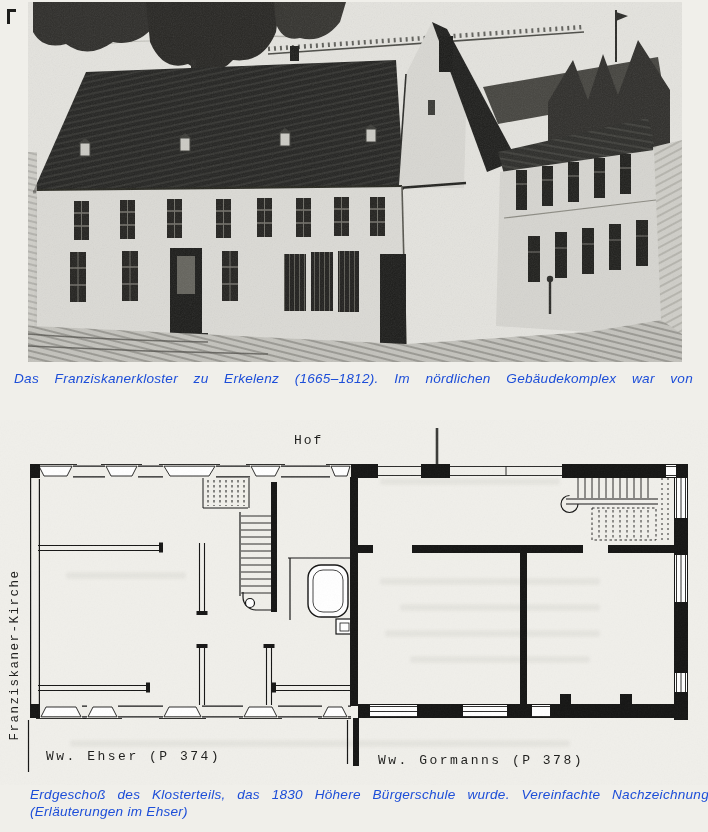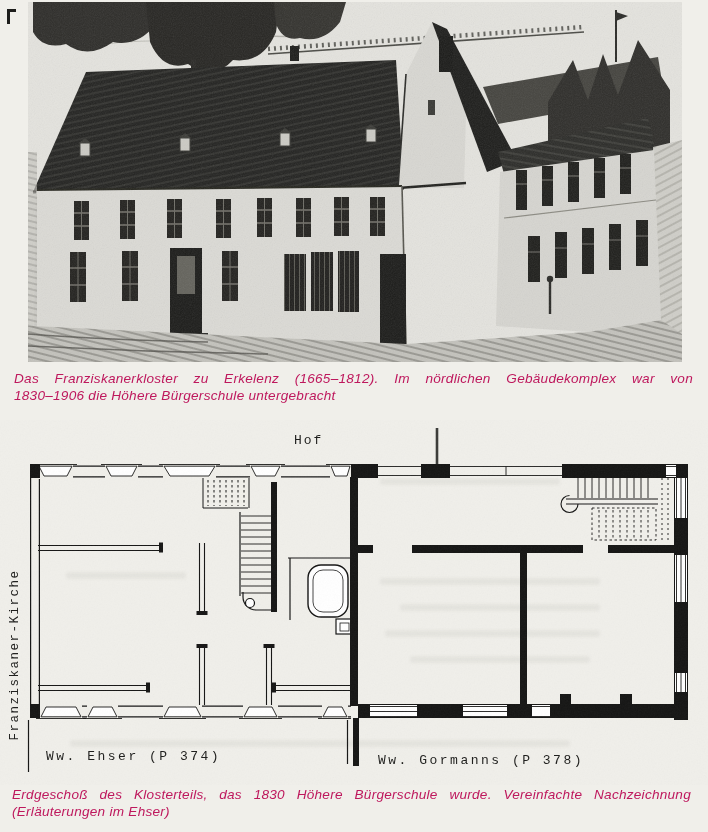--- a/index.html
+++ b/index.html
@@ -1,20 +1,20 @@
 <!DOCTYPE html>
 <html><head>
 <meta charset="utf-8">
 <style>
   html,body{margin:0;padding:0;}
   body{width:708px;height:832px;background:#eef0ec;overflow:hidden;}
   .page{position:relative;width:708px;height:832px;background:#f0efea;
         font-family:"Liberation Sans","DejaVu Sans",sans-serif;}
   .abs{position:absolute;}
-  .caption{color:#be185d;font-style:italic;font-size:13.6px;line-height:17px;letter-spacing:.25px;}
+  .caption{color:#1d4ed8;font-style:italic;font-size:13.6px;line-height:17px;letter-spacing:.25px;}
   .jline{text-align:justify;text-align-last:justify;}
   .artifact{background:#1d1d1b;}
   svg text{fill:#1c1c1a;}
 </style>
 </head>
 <body>
 
 <div class="page">
 
   <div class="abs artifact" style="left:7px;top:9px;width:3px;height:15px;"></div>
@@ -170,21 +170,20 @@
       <path d="M0,332 q80,6 180,8 M0,344 q120,6 240,8" stroke="#54534d" stroke-width="1.4" fill="none" opacity=".8"></path>
     </g>
 
     <rect x="0" y="150" width="9" height="175" fill="url(#groundTex)" opacity=".65"></rect>
 
     <rect x="0" y="0" width="654" height="360" filter="url(#grain)" opacity="0.13"></rect>
   </svg>
 
   <div class="abs caption" style="left:14px;top:370px;width:679px;">
     <div class="jline">Das Franziskanerkloster zu Erkelenz (1665–1812). Im nördlichen Gebäudekomplex war von</div>
-    <div>1830–1906 die Höhere Bürgerschule untergebracht</div>
   </div>
 
   <svg class="abs" style="left:0;top:420px;" width="708" height="365" viewBox="0 0 708 365">
     <defs>
       <filter id="pgrain">
           <feTurbulence type="fractalNoise" baseFrequency="0.7" numOctaves="2" result="n"></feTurbulence>
         <feColorMatrix in="n" type="saturate" values="0"></feColorMatrix>
         </filter>
       <filter id="blur2">
           <feGaussianBlur stdDeviation="1.6"></feGaussianBlur>
@@ -452,18 +451,18 @@
     <g font-family="'Liberation Mono','DejaVu Sans Mono',monospace" font-size="13px" fill="#1d1d1b">
       <text x="294" y="24" letter-spacing="2">Hof</text>
       <text x="14" y="239" text-anchor="middle" letter-spacing="1.5" font-size="12.5px" transform="rotate(-90 14 235)">Franziskaner-Kirche</text>
       <text x="46" y="340" letter-spacing="2.5">Ww. Ehser (P 374)</text>
       <text x="378" y="344" letter-spacing="2.5">Ww. Gormanns (P 378)</text>
     </g>
 
     <rect x="0" y="0" width="708" height="365" filter="url(#pgrain)" opacity="0.05"></rect>
   </svg>
 
-  <div class="abs caption" style="left:12px;top:786px;width:679px;">
+  <div class="abs caption" style="left:30px;top:786px;width:679px;">
     <div class="jline">Erdgeschoß des Klosterteils, das 1830 Höhere Bürgerschule wurde. Vereinfachte Nachzeichnung</div>
     <div>(Erläuterungen im Ehser)</div>
   </div>
 
 </div>
 
 </body></html>

